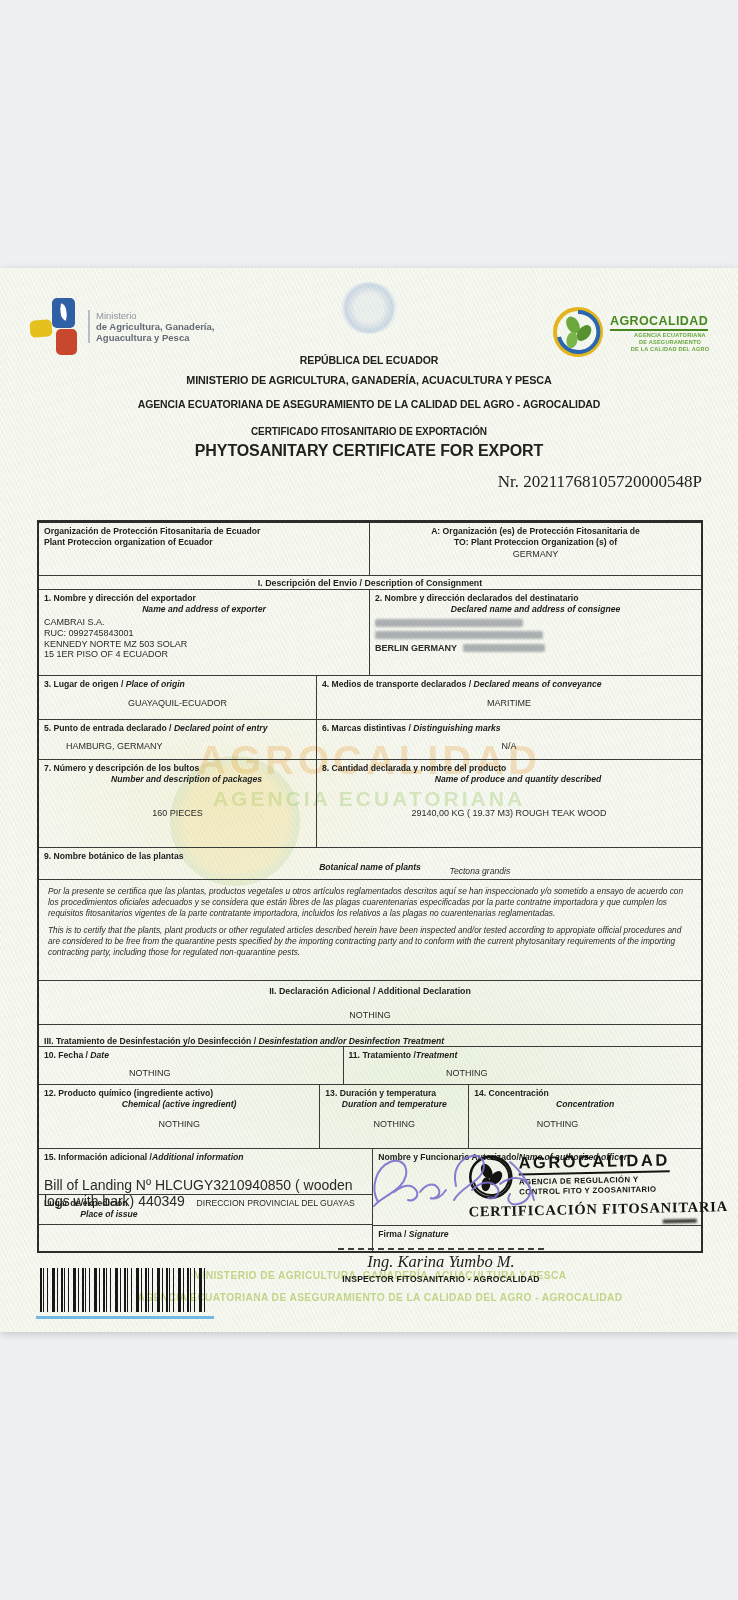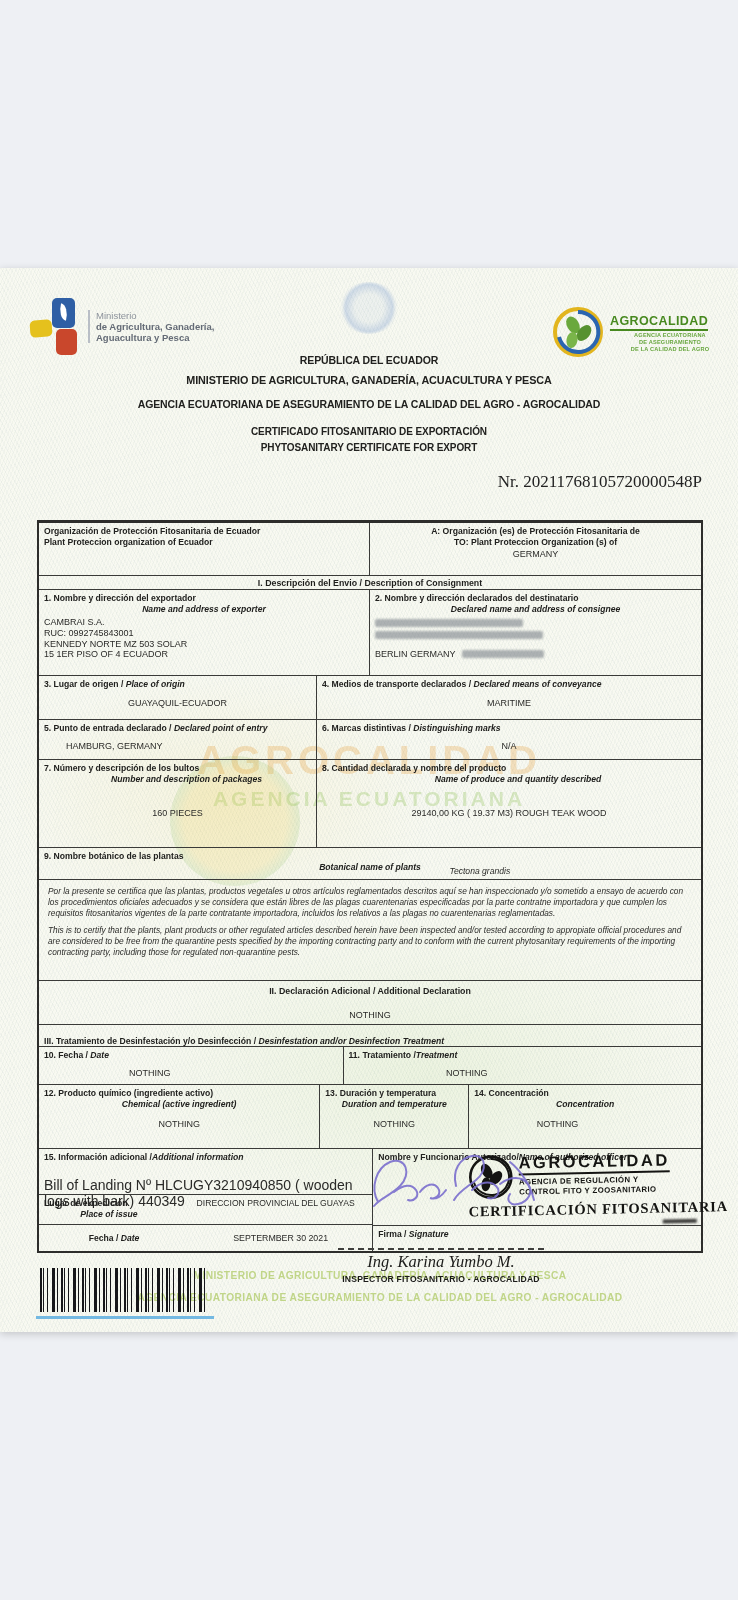--- a/index.html
+++ b/index.html
@@ -100,21 +100,21 @@
     <div id="agro-title">AGROCALIDAD</div>
     <div class="agro-sub" style="top:26px;">AGENCIA ECUATORIANA</div>
     <div class="agro-sub" style="top:33px;">DE ASEGURAMIENTO</div>
     <div class="agro-sub" style="top:40px;">DE LA CALIDAD DEL AGRO</div>
   </div>
 
   <div class="abs ctr hdr b" style="top:86px;font-size:10.5px;">REPÚBLICA DEL ECUADOR</div>
   <div class="abs ctr hdr b" style="top:106px;font-size:10.8px;">MINISTERIO DE AGRICULTURA, GANADERÍA, ACUACULTURA Y PESCA</div>
   <div class="abs ctr hdr b" style="top:130px;font-size:10.5px;">AGENCIA ECUATORIANA DE ASEGURAMIENTO DE LA CALIDAD DEL AGRO - AGROCALIDAD</div>
   <div class="abs ctr hdr b" style="top:158px;font-size:10px;">CERTIFICADO FITOSANITARIO DE EXPORTACIÓN</div>
-  <div class="abs ctr hdr b" style="top:174px;font-size:10px;">PHYTOSANITARY CERTIFICATE FOR EXPORT</div>
+  <div class="abs ctr hdr b" style="top:174px;font-size:16px;">PHYTOSANITARY CERTIFICATE FOR EXPORT</div>
 
   <div id="cert-nr" class="abs">Nr. 20211768105720000548P</div>
 
   <div id="wm" class="abs">
     <div id="wm-circle"></div>
     <div id="wm-title">AGROCALIDAD</div>
     <div id="wm-sub">AGENCIA ECUATORIANA</div>
   </div>
 
   <div id="tbl" class="abs">
@@ -145,21 +145,21 @@
           <div>KENNEDY NORTE MZ 503 SOLAR</div>
           <div>15 1ER PISO OF 4 ECUADOR</div>
         </div>
       </div>
       <div class="cell" style="width:50%;">
         <div class="lab">2. Nombre y dirección declarados del destinatario</div>
         <div class="lab i">Declared name and address of consignee</div>
         <div class="vlines" style="text-align:left;">
           <div style="margin:2px 0;"><span class="redact" style="width:148px;"></span></div>
           <div style="margin:2px 0;"><span class="redact" style="width:168px;"></span></div>
-          <div style="margin-top:8px;"><span>BERLIN  GERMANY</span>
+          <div style="margin-top:2px;font-weight:bold;"><span>BERLIN  GERMANY</span>
             <span class="redact" style="width:82px;margin-left:4px;"></span></div>
         </div>
       </div>
     </div>
 
     <div class="row" style="height:44px;">
       <div class="cell cr" style="width:42%;">
         <div class="lab"><span>3. Lugar de origen /</span><span class="i"> Place of origin</span></div>
         <div class="val" style="margin-top:8px;">GUAYAQUIL-ECUADOR</div>
       </div>
@@ -255,24 +255,20 @@
         <div class="cell" style="height:46px;border-bottom:1px solid #3a3a38;">
           <div class="lab"><span>15. Información adicional /</span><span class="i">Additional information</span></div>
           <div style="font-size:14px;margin-top:14px;color:#2a2a28;">Bill of Landing Nº HLCUGY3210940850 ( wooden logs with bark) 440349</div>
         </div>
         <div style="height:30px;display:flex;border-bottom:1px solid #3a3a38;box-sizing:border-box;">
           <div class="cell" style="width:42%;">
             <div class="lab">Lugar de expedición</div>
             <div class="lab i">Place of issue</div>
           </div>
           <div class="val" style="width:58%;padding-top:3px;font-size:8.6px;line-height:10.5px;">DIRECCION PROVINCIAL DEL GUAYAS</div>
-        </div>
-        <div style="flex:1;display:flex;align-items:center;">
-          <div class="lab" style="width:45%;text-align:center;"><span>Fecha /</span><span class="i"> Date</span></div>
-          <div class="val" style="width:55%;font-size:8.8px;">SEPTERMBER 30 2021</div>
         </div>
       </div>
       <div style="width:49.5%;position:relative;display:flex;flex-direction:column;">
         <div class="cell" style="flex:1;">
           <div class="lab"><span>Nombre y Funcionario Autorizado/</span><span class="i">Name of authorized officer</span></div>
         </div>
         <div class="cell" style="height:26px;border-top:1px solid #3a3a38;">
           <div class="lab" style=""><span>Firma /</span><span class="i"> Signature</span></div>
         </div>
       </div>

